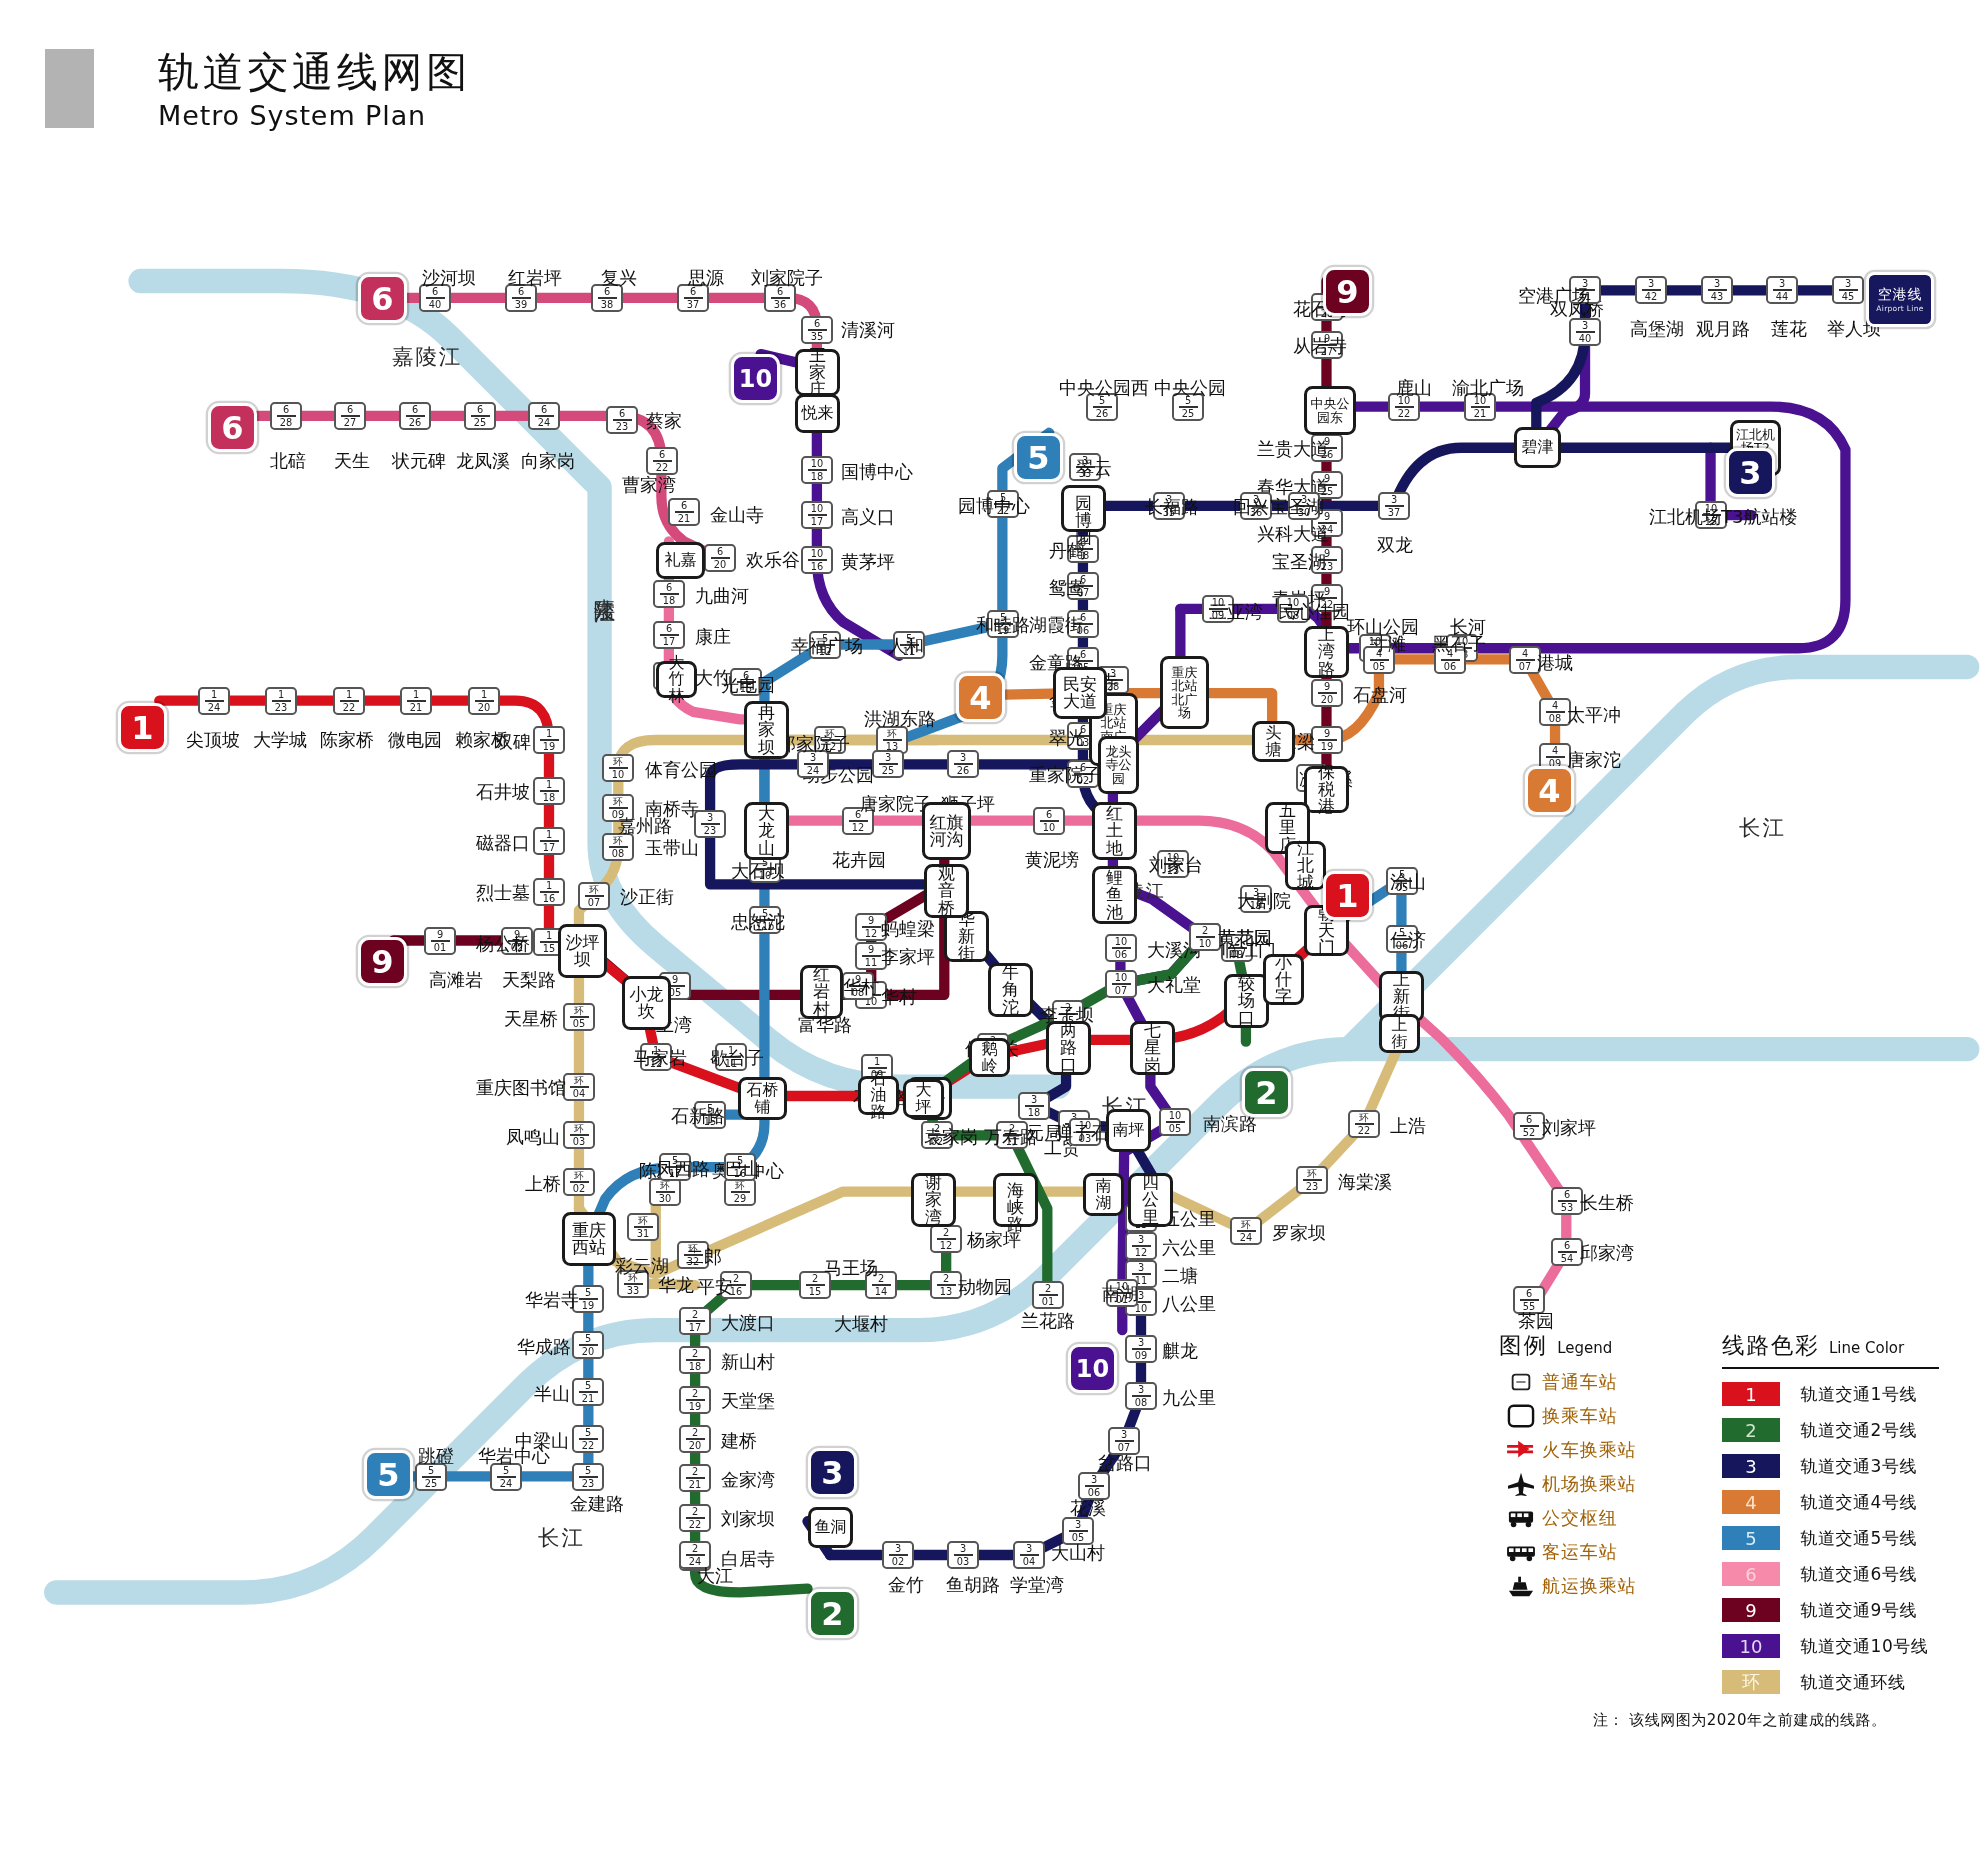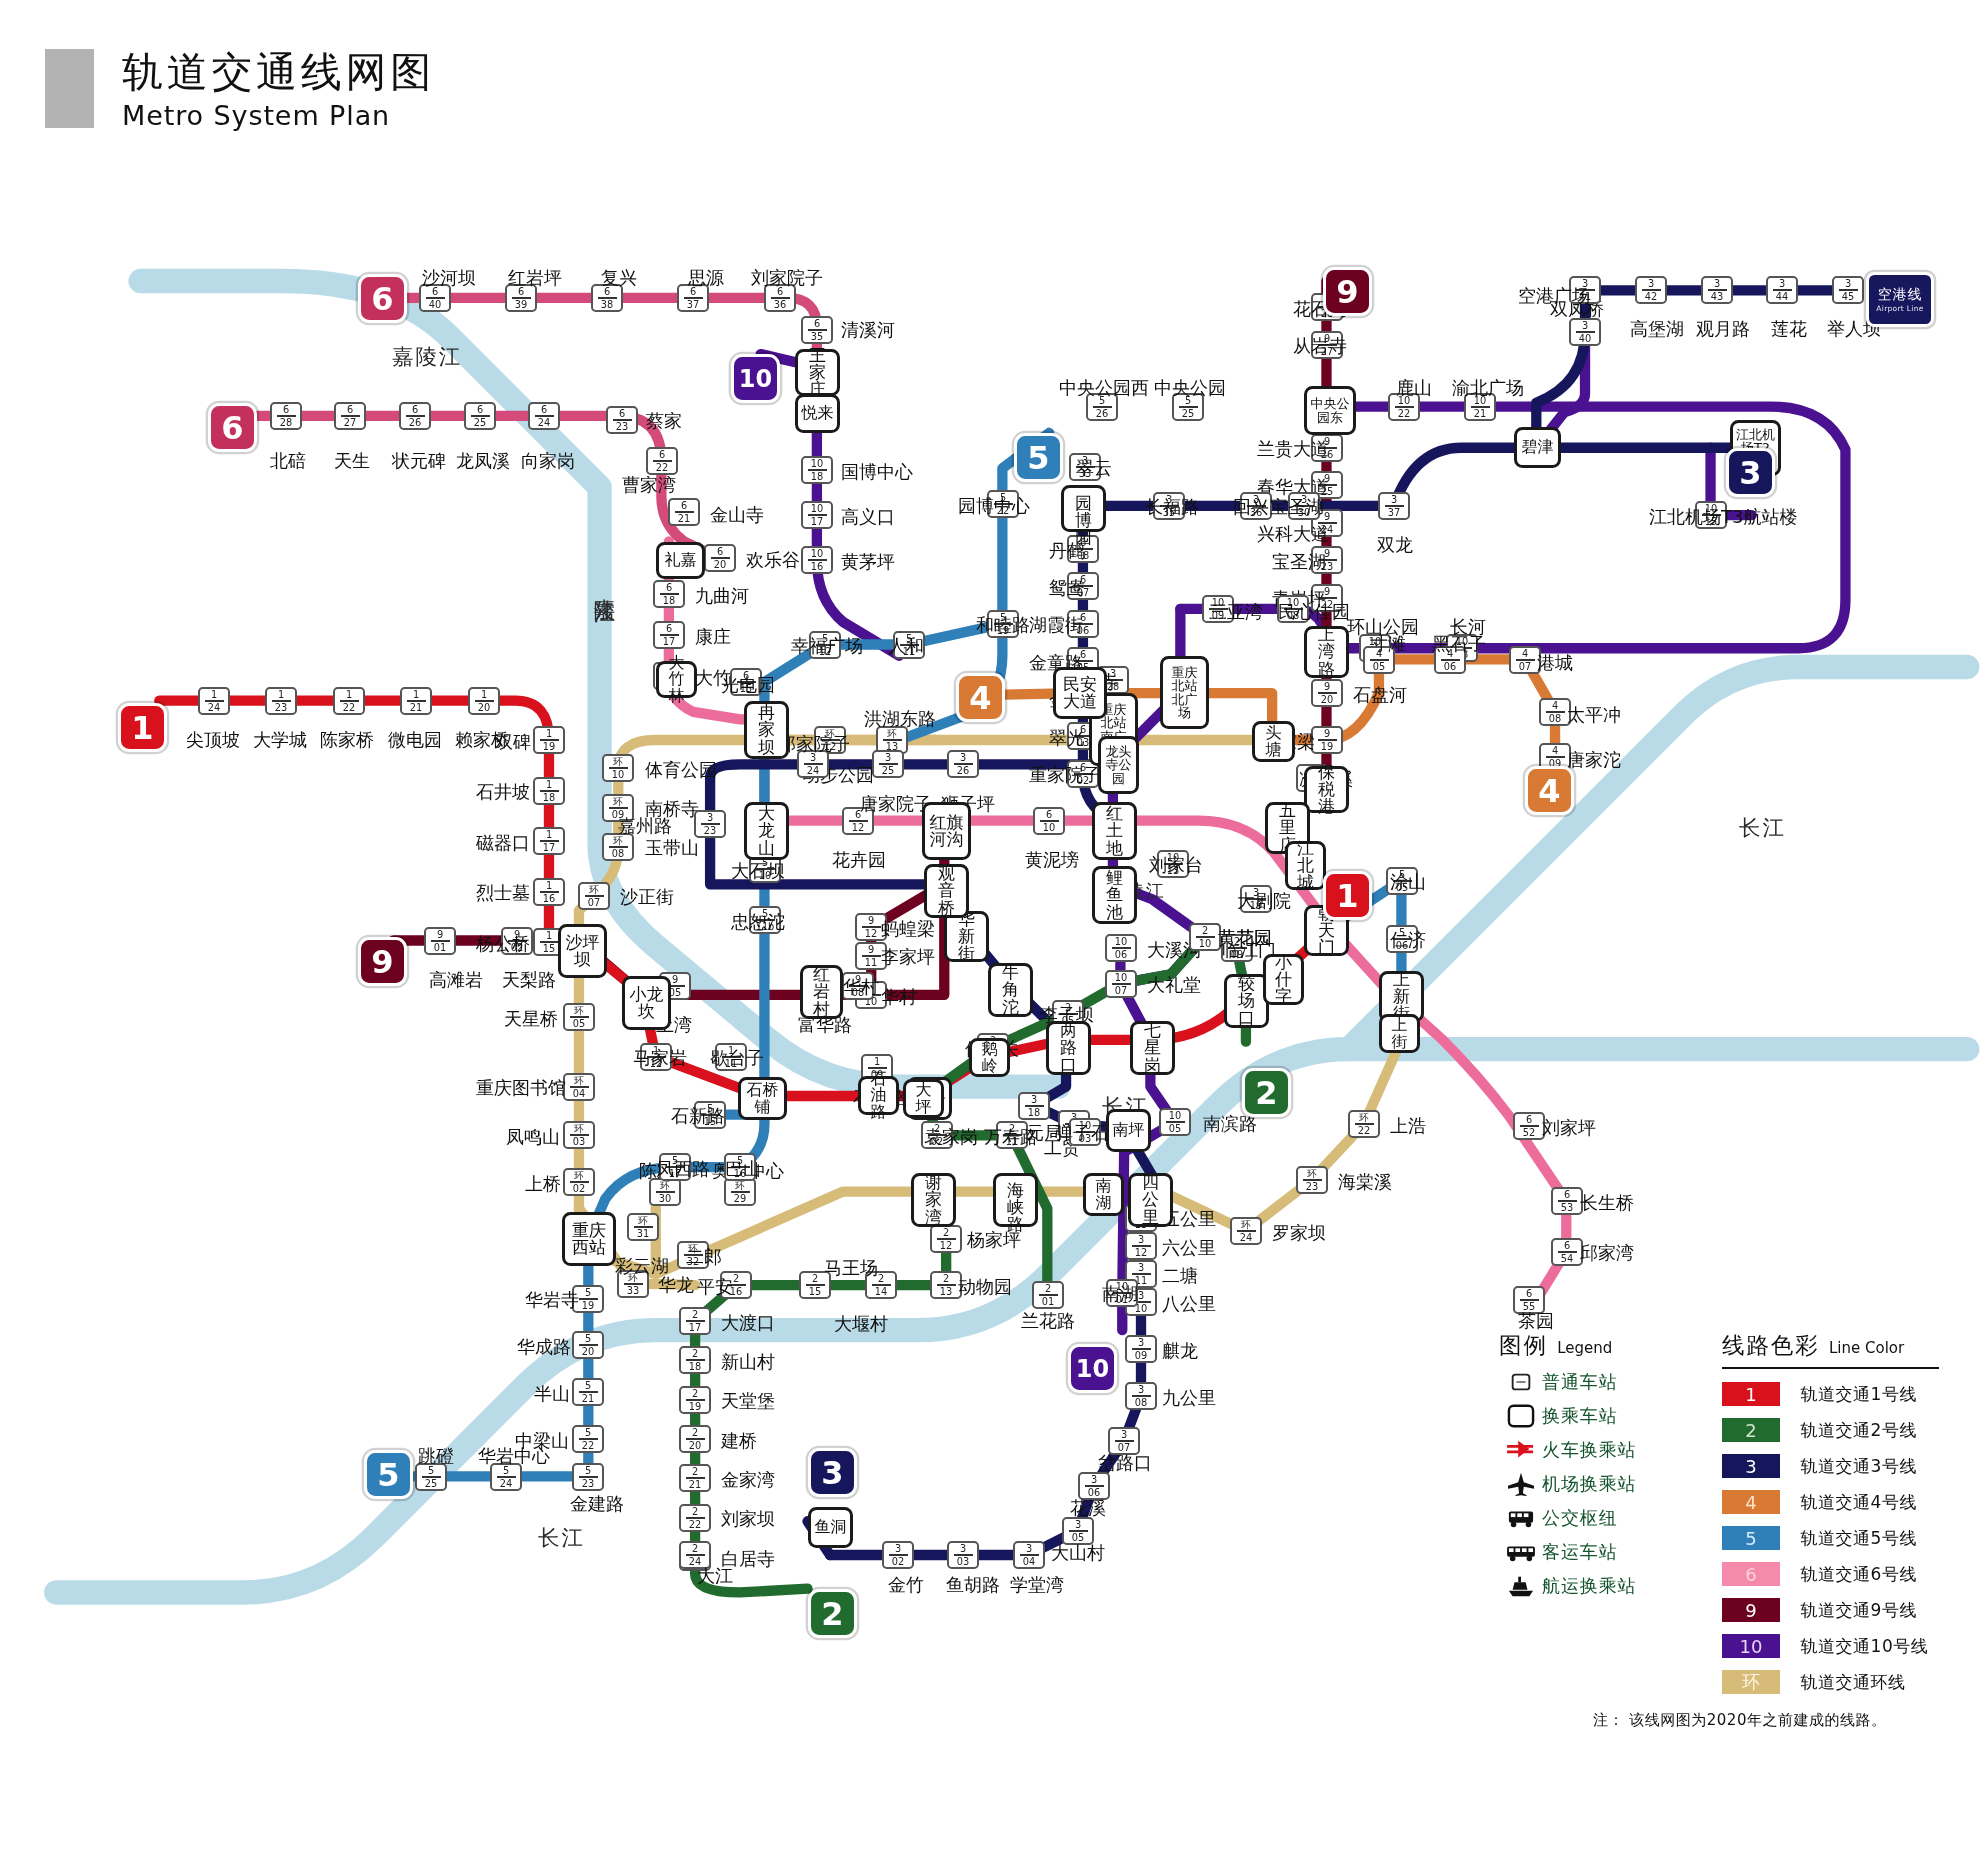--- a/index.html
+++ b/index.html
@@ -1,20 +1,20 @@
 <!DOCTYPE html>
 <html style="font-size:15px"><head>
 <meta charset="utf-8">
 <style>
   html,body{margin:0;padding:0;background:#ffffff;}
   body{font-family:"DejaVu Sans","Liberation Sans",sans-serif;}
   #root{position:relative;width:1986px;height:1851px;background:#fff;overflow:hidden;}
 
   
-  #header{position:absolute;left:45px;top:49px;display:flex;align-items:flex-start;}
+  #header{position:absolute;left:45px;top:49px;display:flex;align-items:flex-start;gap:36px;}
   #header .swatch{width:49px;height:79px;background:#b3b3b3;margin-right:28px;}
   #header .tt{display:flex;flex-direction:column;}
   #title-cn{font-size:41px;letter-spacing:3.7px;color:#111;line-height:1.15;font-weight:400;}
   #title-en{font-size:27px;letter-spacing:0.9px;color:#111;margin-top:3.7px;font-weight:400;}
 
   
   #map{position:absolute;left:0;top:0;width:1986px;height:1851px;}
 
   
   .lbl{position:absolute;font-size:18px;color:#111;white-space:nowrap;letter-spacing:0px;line-height:1.04;}
@@ -48,21 +48,21 @@
   .river{position:absolute;font-size:21.5px;color:#2a2a2a;letter-spacing:1.9px;}
   .river.v{writing-mode:vertical-rl;text-orientation:upright;}
 
   
   #legend{position:absolute;left:1499px;top:1330px;width:215px;}
   #legend .hd{display:flex;align-items:baseline;gap:9.4px;margin-bottom:3.7px;}
   #legend .hd .cn{font-size:22.5px;color:#111;letter-spacing:1.9px;}
   #legend .hd .en{font-size:15px;color:#111;}
   .lgrow{display:flex;align-items:center;height:34px;}
   .lgrow .ic{width:43px;display:flex;align-items:center;justify-content:center;}
-  .lgrow .tx{font-size:18px;color:#14532d;letter-spacing:0.9px;}
+  .lgrow .tx{font-size:18px;color:#a16207;letter-spacing:0.9px;}
 
   #linecolor{position:absolute;left:1722px;top:1330px;width:244px;}
   #linecolor .hd{display:flex;align-items:baseline;gap:9.4px;}
   #linecolor .hd .cn{font-size:22.5px;color:#111;letter-spacing:1.9px;}
   #linecolor .hd .en{font-size:15px;color:#111;}
   #linecolor .rule{height:2.3px;background:#111;width:217px;margin:5.6px 0 7.5px 0;}
   .lcrow{display:flex;align-items:center;height:36px;}
   .lcchip{width:58px;height:24px;display:flex;align-items:center;justify-content:center;
           color:#fff;font-size:18px;margin-right:20.6px;}
   .lcname{font-size:17px;color:#111;letter-spacing:0.5px;}

